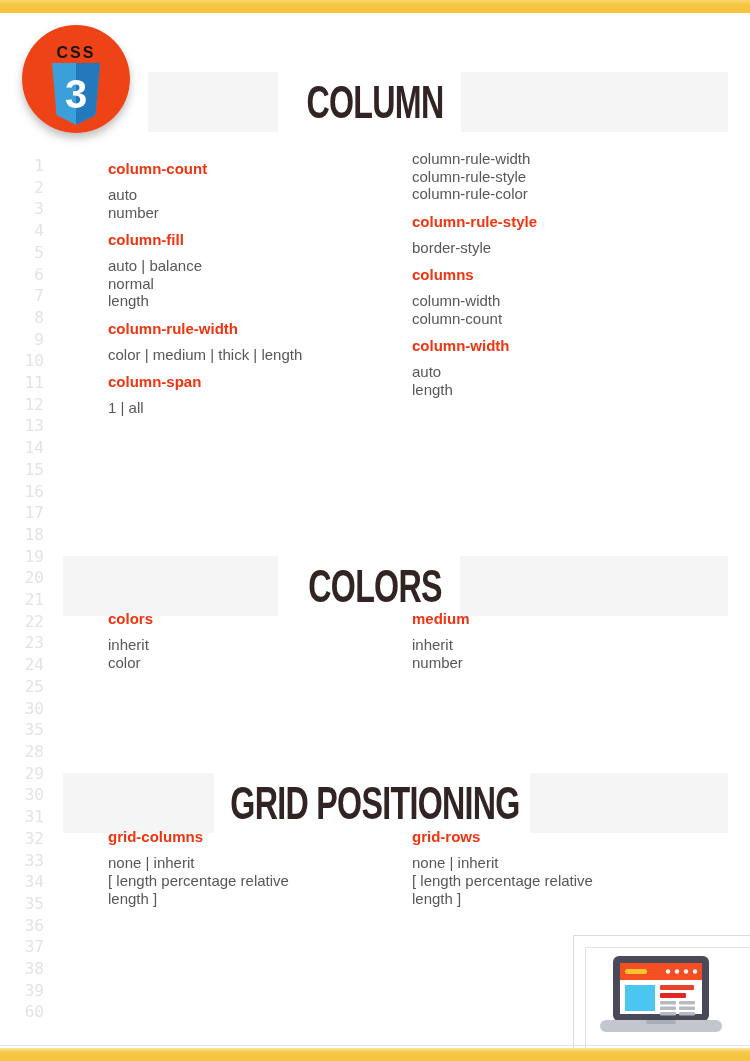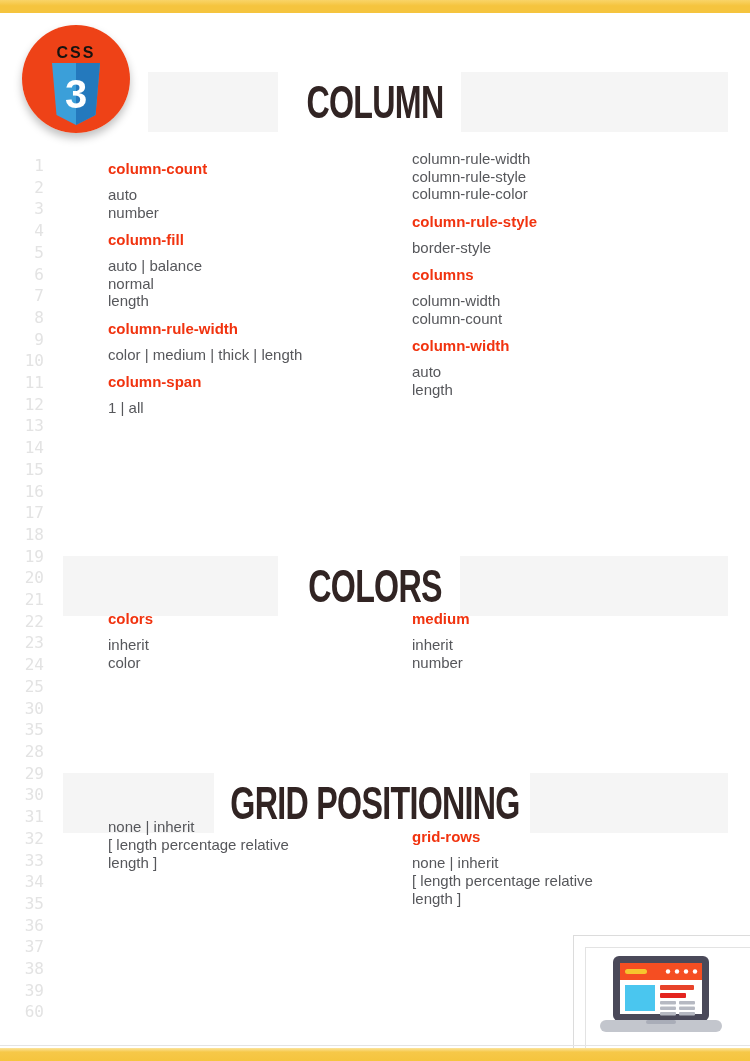--- a/index.html
+++ b/index.html
@@ -319,20 +319,21 @@
     </div>
 
   <div class="sec-header hdr-grid">
     <div class="hblock hb-l"></div>
     <div class="hblock hb-r"></div>
     <h2 class="sec-title">GRID POSITIONING</h2>
   </div>
   <div class="prop-col sec3" id="col-l3">
 
       <div class="prop">
+        <h4 class="prop-name">grid-columns</h4>
         <div class="prop-vals">
 
         <div class="prop-val">none | inherit</div>
           <div class="prop-val">[ length percentage relative</div>
           <div class="prop-val">length ]</div>
         </div>
       </div>
     </div>
   <div class="prop-col sec3" id="col-r3">
 

